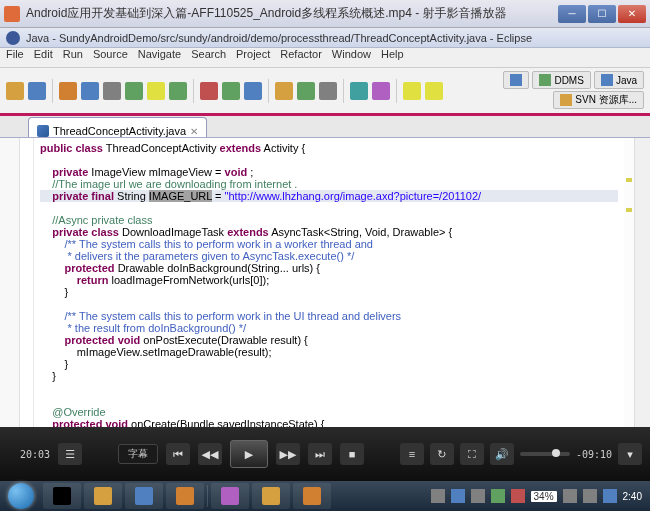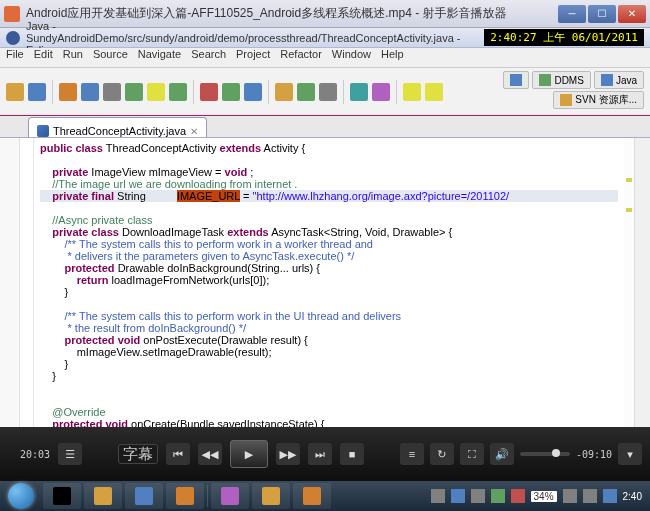--- a/index.html
+++ b/index.html
@@ -21,21 +21,21 @@
 .eclipse-titlebar { height: 20px; background: linear-gradient(#e4e8f4, #cdd6ea); display: flex; align-items: center; padding: 0 6px; font-size: 11px; border-bottom: 1px solid #b0b8cc; }
 .eclipse-titlebar .eicon { width: 14px; height: 14px; background: #3b5998; border-radius: 50%; margin-right: 6px; }
 .eclipse-titlebar .etitle { flex: 1; color: #333; }
 .eclipse-titlebar .time { background: #000; color: #ff0; padding: 1px 6px; font-size: 11px; font-family: monospace; }
 
 
 .menubar { height: 20px; background: #f0f0f0; display: flex; align-items: flex-start; padding: 0 6px; font-size: 11px; border-bottom: 1px solid #ccc; gap: 10px; }
 .menubar span { color: #333; }
 
 
-.toolbar { height: 48px; background: #f2f2f2; border-bottom: 1px solid #be185d; display: flex; align-items: center; padding: 0 6px; gap: 4px; position: relative; }
+.toolbar { height: 48px; background: #f2f2f2; border-bottom: 3px solid #be185d; display: flex; align-items: center; padding: 0 6px; gap: 4px; position: relative; }
 .toolbar .tb-icon { width: 18px; height: 18px; border-radius: 2px; }
 .toolbar .sep { width: 1px; height: 24px; background: #ccc; margin: 0 2px; }
 .toolbar .right-panel { position: absolute; right: 6px; top: 3px; display: flex; flex-direction: column; gap: 2px; align-items: flex-end; }
 .perspective { display: flex; gap: 3px; }
 .persp-btn { height: 18px; background: #e8e8e8; border: 1px solid #bbb; border-radius: 2px; padding: 0 6px; font-size: 10px; display: flex; align-items: center; gap: 3px; }
 .persp-btn .pi { width: 12px; height: 12px; }
 
 
 .editor-tabs { height: 22px; background: #e8e8e8; display: flex; align-items: flex-end; padding-left: 28px; border-bottom: 1px solid #aac; }
 .editor-tab { height: 20px; background: #fff; border: 1px solid #99b; border-bottom: none; border-radius: 4px 4px 0 0; padding: 0 8px; font-size: 11px; display: flex; align-items: flex-end; gap: 4px; }
@@ -44,38 +44,38 @@
 
 
 .code-wrap { flex: 1; display: flex; background: #fff; overflow: hidden; font-family: "Courier New", monospace; font-size: 11px; color: #000; position: relative; }
 .left-gutter { width: 20px; background: #f8f8f8; border-right: 1px solid #e0e0e0; }
 .fold-gutter { width: 14px; background: #fff; border-right: 1px solid #e8e8e8; }
 .code-body { flex: 1; padding: 4px 6px; white-space: pre; overflow: hidden; }
 .kw { color: #7f0055; font-weight: bold; }
 .str { color: #2a00ff; }
 .cm { color: #3f7f5f; }
 .jd { color: #3f5fbf; }
-.hl { background: #c2410c; margin-left: 28px; }
+.hl { background: #a3a3a3; }
 .sel-line { background: #e4e8f0; display: inline-block; width: 100%; }
 
 .code-scroll-right { width: 16px; background: #f0f0f0; border-left: 1px solid #ddd; }
 .marker-bar { width: 10px; background: #fcfcfc; position: relative; }
 .marker { position: absolute; width: 6px; height: 4px; left: 2px; }
 .marker.w { background: #d8d050; }
 
 
 .player { height: 54px; background: linear-gradient(#2a2a2a, #0e0e0e); display: flex; flex-direction: row; }
 .progress { height: 6px; background: #333; position: relative; margin: 3px 6px 0; }
 .progress-fill { position: absolute; left: 0; top: 0; bottom: 0; background: #a0d040; }
 .player-row { flex: 1; display: flex; align-items: center; padding: 0 8px; gap: 8px; color: #ccc; font-size: 10px; }
 .ptime { font-family: monospace; font-size: 10px; }
 .player-center { flex: 1; display: flex; align-items: center; justify-content: center; gap: 8px; }
 .pbtn { width: 24px; height: 22px; background: #333; border-radius: 3px; display: flex; align-items: center; justify-content: center; color: #ddd; font-size: 11px; }
 .pbtn.play { width: 38px; height: 28px; background: linear-gradient(#555, #222); border: 1px solid #666; }
-.subtitle-btn { width: 40px; height: 20px; background: #1a1a1a; border: 1px solid #444; border-radius: 3px; display: flex; align-items: center; justify-content: center; font-size: 15px; color: #ccc; }
+.subtitle-btn { width: 40px; height: 20px; background: #1a1a1a; border: 1px solid #444; border-radius: 3px; display: flex; align-items: center; justify-content: center; font-size: 10px; color: #ccc; }
 .player-right { display: flex; align-items: center; gap: 6px; }
 .sliderbar { width: 50px; height: 4px; background: #444; border-radius: 2px; position: relative; }
 .sliderbar::after { content: ""; position: absolute; right: 10px; top: -3px; width: 8px; height: 8px; background: #ddd; border-radius: 50%; }
 
 
 .taskbar { height: 30px; background: linear-gradient(#3a4a5a, #1a2a3a); display: flex; align-items: center; padding: 0 2px; gap: 3px; }
 .start-orb { width: 38px; height: 30px; display: flex; align-items: center; justify-content: center; }
 .orb { width: 26px; height: 26px; border-radius: 50%; background: radial-gradient(circle at 30% 30%, #7ac0f0, #1a6ab0); box-shadow: 0 0 4px rgba(255,255,255,0.5); position: relative; }
 .task-icon { width: 38px; height: 26px; background: rgba(255,255,255,0.08); border-radius: 2px; display: flex; align-items: center; justify-content: center; }
 .task-icon .ti { width: 18px; height: 18px; border-radius: 2px; }
@@ -98,21 +98,20 @@
     <div class="win-btns">
       <div class="win-btn min">─</div>
       <div class="win-btn max">☐</div>
       <div class="win-btn close">✕</div>
     </div>
   </div>
 
   <div class="eclipse-titlebar">
     <div class="eicon"></div>
     <div class="etitle">Java - SundyAndroidDemo/src/sundy/android/demo/processthread/ThreadConceptActivity.java - Eclipse</div>
-    <div class="time">2:40:27 上午 06/01/2011</div>
   </div>
 
   <div class="menubar">
     <span>File</span>
     <span>Edit</span>
     <span>Run</span>
     <span>Source</span>
     <span>Navigate</span>
     <span>Search</span>
     <span>Project</span>

